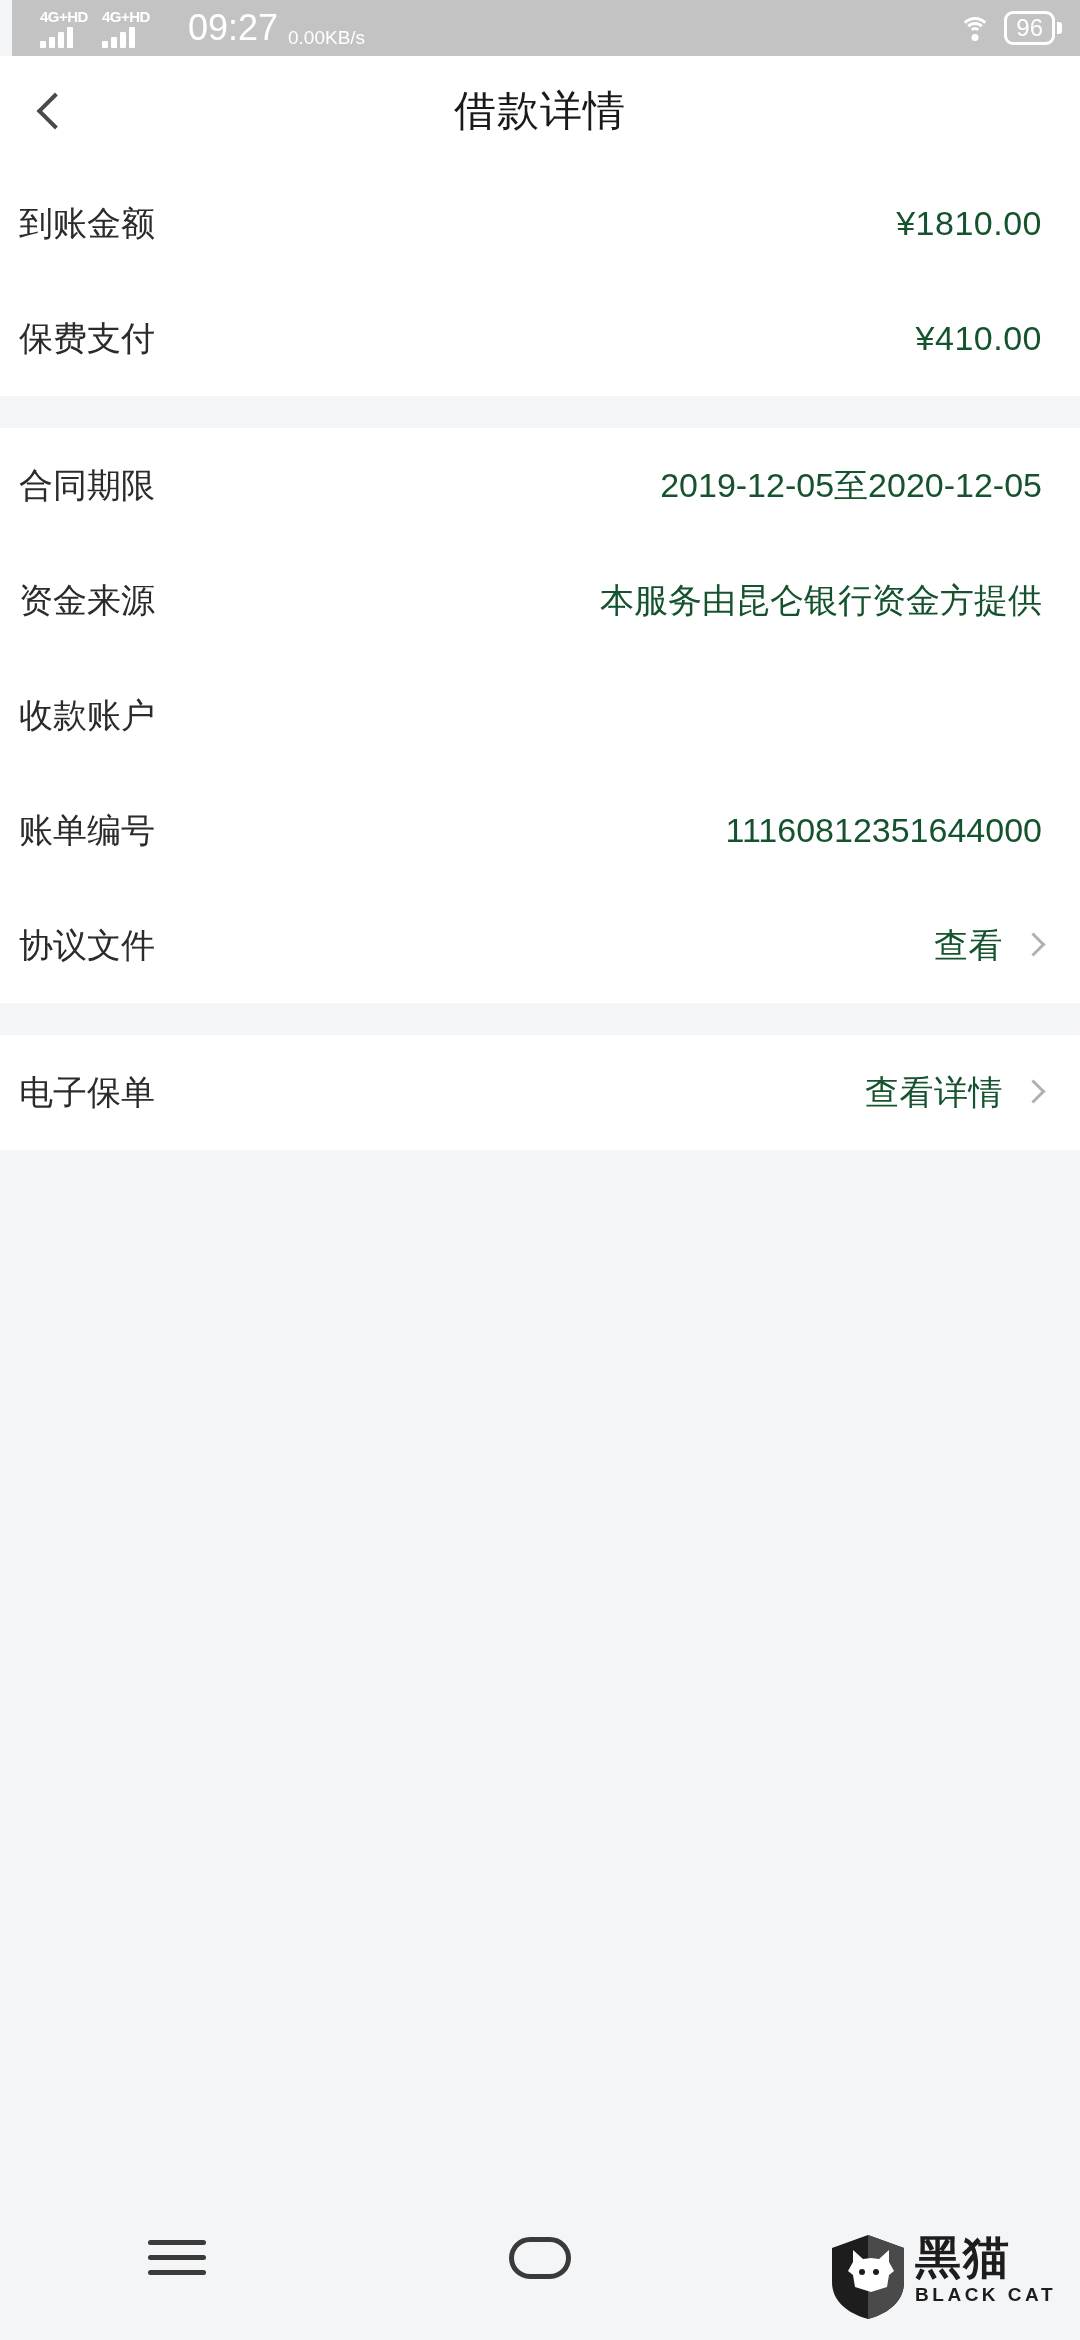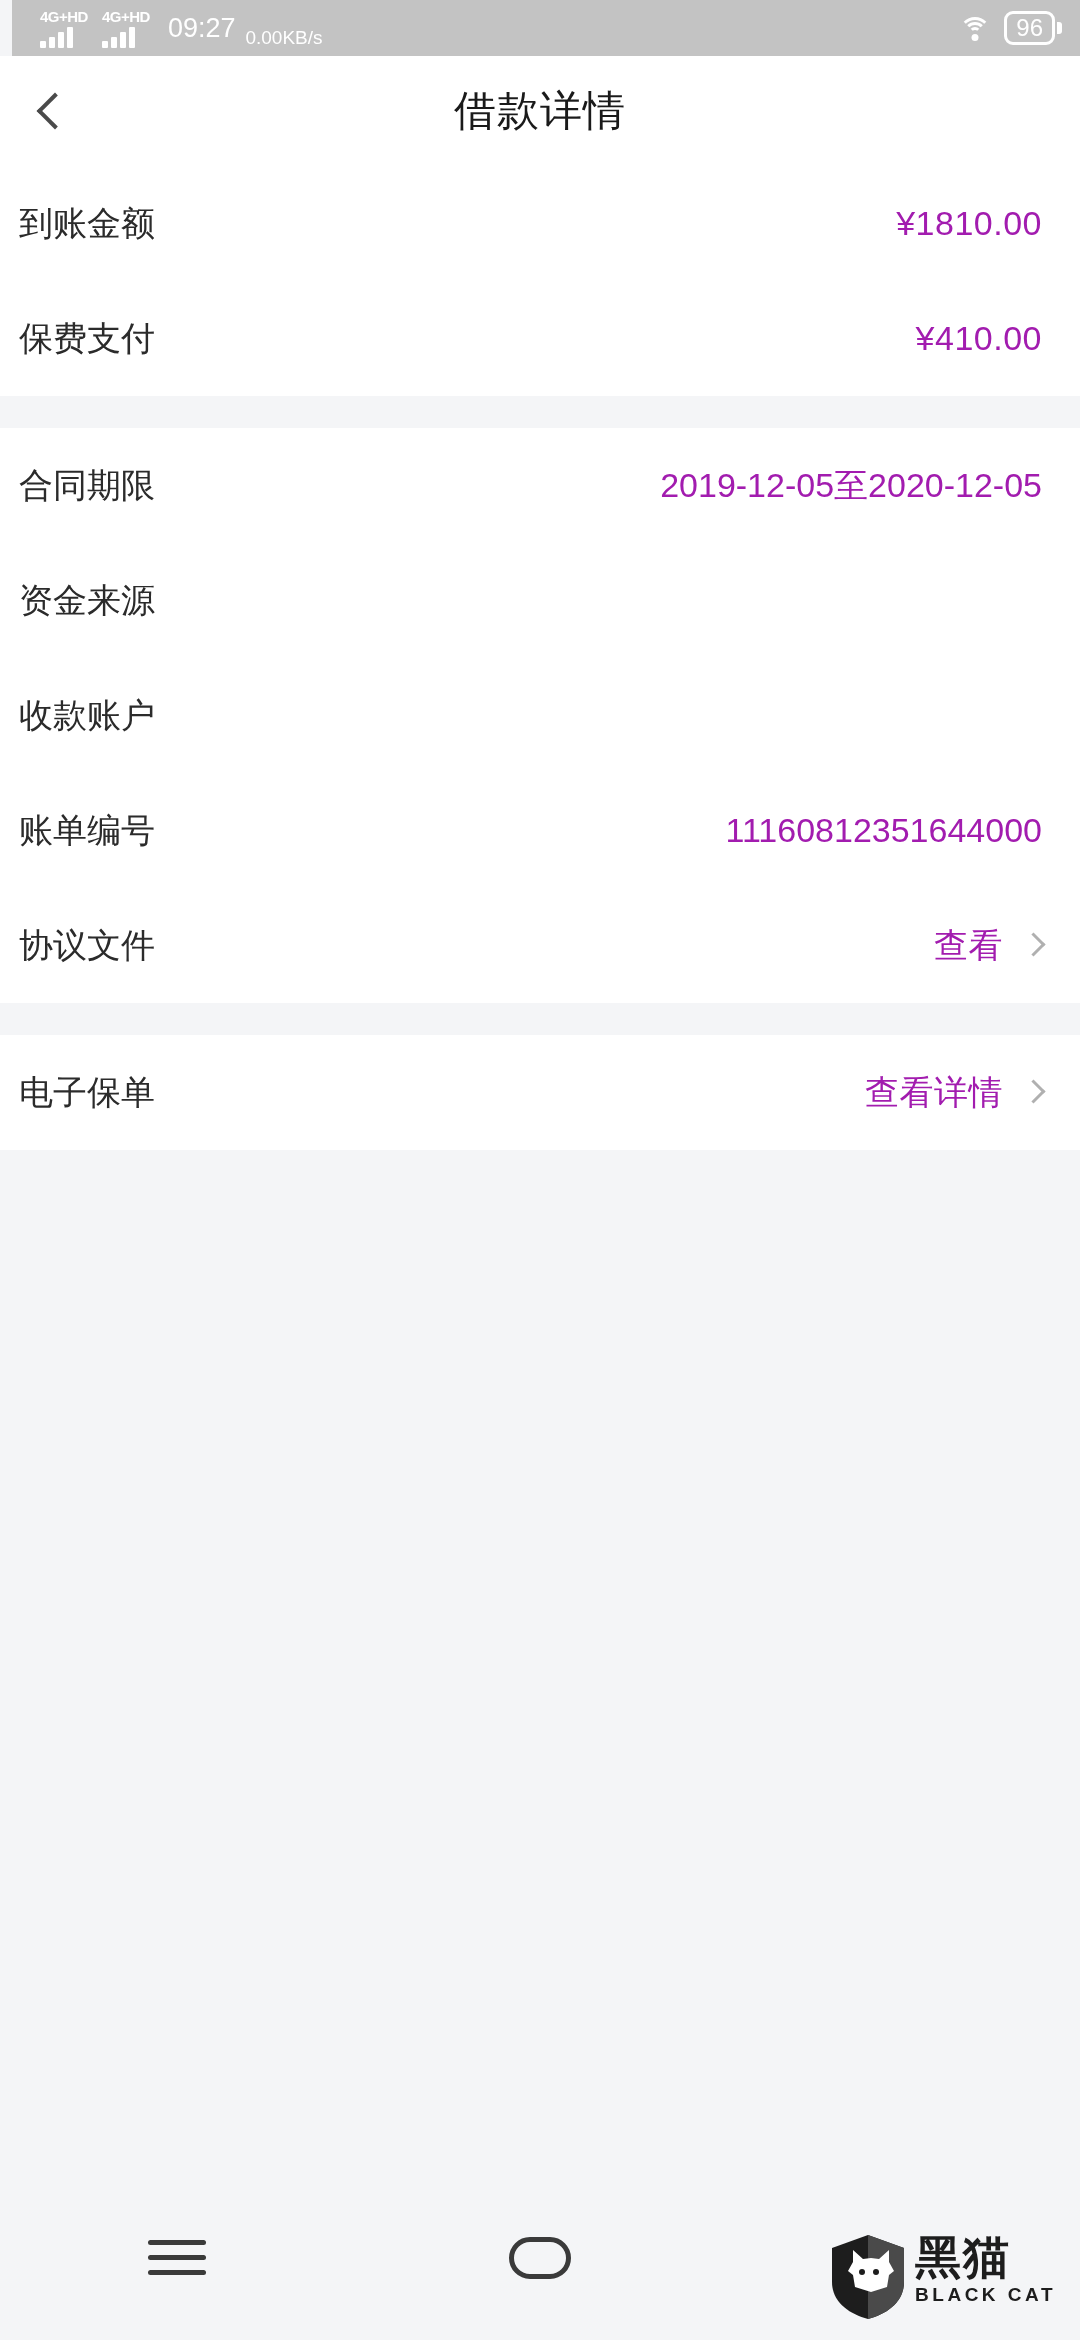--- a/index.html
+++ b/index.html
@@ -17,21 +17,21 @@
     background:#c3c3c3; color:#ffffff;
     display:flex; align-items:center;
   }
   .sb-left{ display:flex; align-items:flex-end; gap:0; padding-left:28px; }
   .sig{ display:flex; flex-direction:column; align-items:flex-start; margin-right:14px; }
   .sig-label{ font-size:15px; font-weight:bold; letter-spacing:-0.5px; line-height:15px; margin-bottom:2px;}
   .bars{ display:flex; align-items:flex-end; gap:3px; height:22px; }
   .bars i{ display:block; width:6px; background:#ffffff; border-radius:1px; }
   .bars i:nth-child(1){height:7px;} .bars i:nth-child(2){height:11px;}
   .bars i:nth-child(3){height:16px;} .bars i:nth-child(4){height:21px;}
-  .clock{ font-size:27px; line-height:40px; font-weight:400; margin-left:4px; letter-spacing:0px; }
+  .clock{ font-size:36px; line-height:40px; font-weight:400; margin-left:24px; letter-spacing:0px; }
   .netspeed{ margin-left:10px; display:flex; flex-direction:row; line-height:20px; font-size:19px; }
   .sb-right{ margin-left:auto; display:flex; align-items:center; padding-right:30px; gap:12px; }
   .wifi{ position:relative; width:34px; height:26px; }
   .wifi span{ position:absolute; left:50%; transform:translateX(-50%);
      border:3px solid #fff; border-bottom-color:transparent; border-left-color:transparent;
      border-right-color:transparent; border-radius:50%; }
   .wifi .a1{ width:32px; height:32px; top:2px; }
   .wifi .a2{ width:22px; height:22px; top:7px; }
   .wifi .a3{ width:12px; height:12px; top:12px; }
   .wifi .dot{ width:7px; height:7px; background:#fff; border:none; border-radius:50%; top:19px; }
@@ -54,21 +54,21 @@
 
   
   .content{ position:absolute; top:166px; left:0; width:1080px; }
   .card{ background:#ffffff; }
   .gap{ height:32px; background:#f4f5f7; }
   .row{
     height:115px; display:flex; align-items:center;
     padding:0 38px 0 19px;
   }
   .row .label{ font-size:34px; color:#2b2b2b; }
-  .row .value{ margin-left:auto; font-size:34px; color:#a21caf; letter-spacing:0.5px; }
+  .row .value{ margin-left:auto; font-size:34px; color:#14532d; letter-spacing:0.5px; }
   .row .value.wide{ letter-spacing:0px; }
   .chev{
     display:inline-block; width:17px; height:17px;
     border-right:3px solid #b0b0b0; border-top:3px solid #b0b0b0;
     transform:rotate(45deg); margin-left:22px; margin-bottom:3px;
   }
   .val-wrap{ margin-left:auto; display:flex; align-items:center; }
   .val-wrap .value{ margin-left:0; }
 
   
@@ -157,20 +157,21 @@
 
     <div class="gap"></div>
 
     <div class="card">
       <div class="row">
         <span class="label">合同期限</span>
         <span class="value wide">2019-12-05至2020-12-05</span>
       </div>
       <div class="row">
         <span class="label">资金来源</span>
+        <span class="value wide">本服务由昆仑银行资金方提供</span>
       </div>
       <div class="row">
         <span class="label">收款账户</span>
       </div>
       <div class="row">
         <span class="label">账单编号</span>
         <span class="value wide">11160812351644000</span>
       </div>
       <div class="row">
         <span class="label">协议文件</span>

